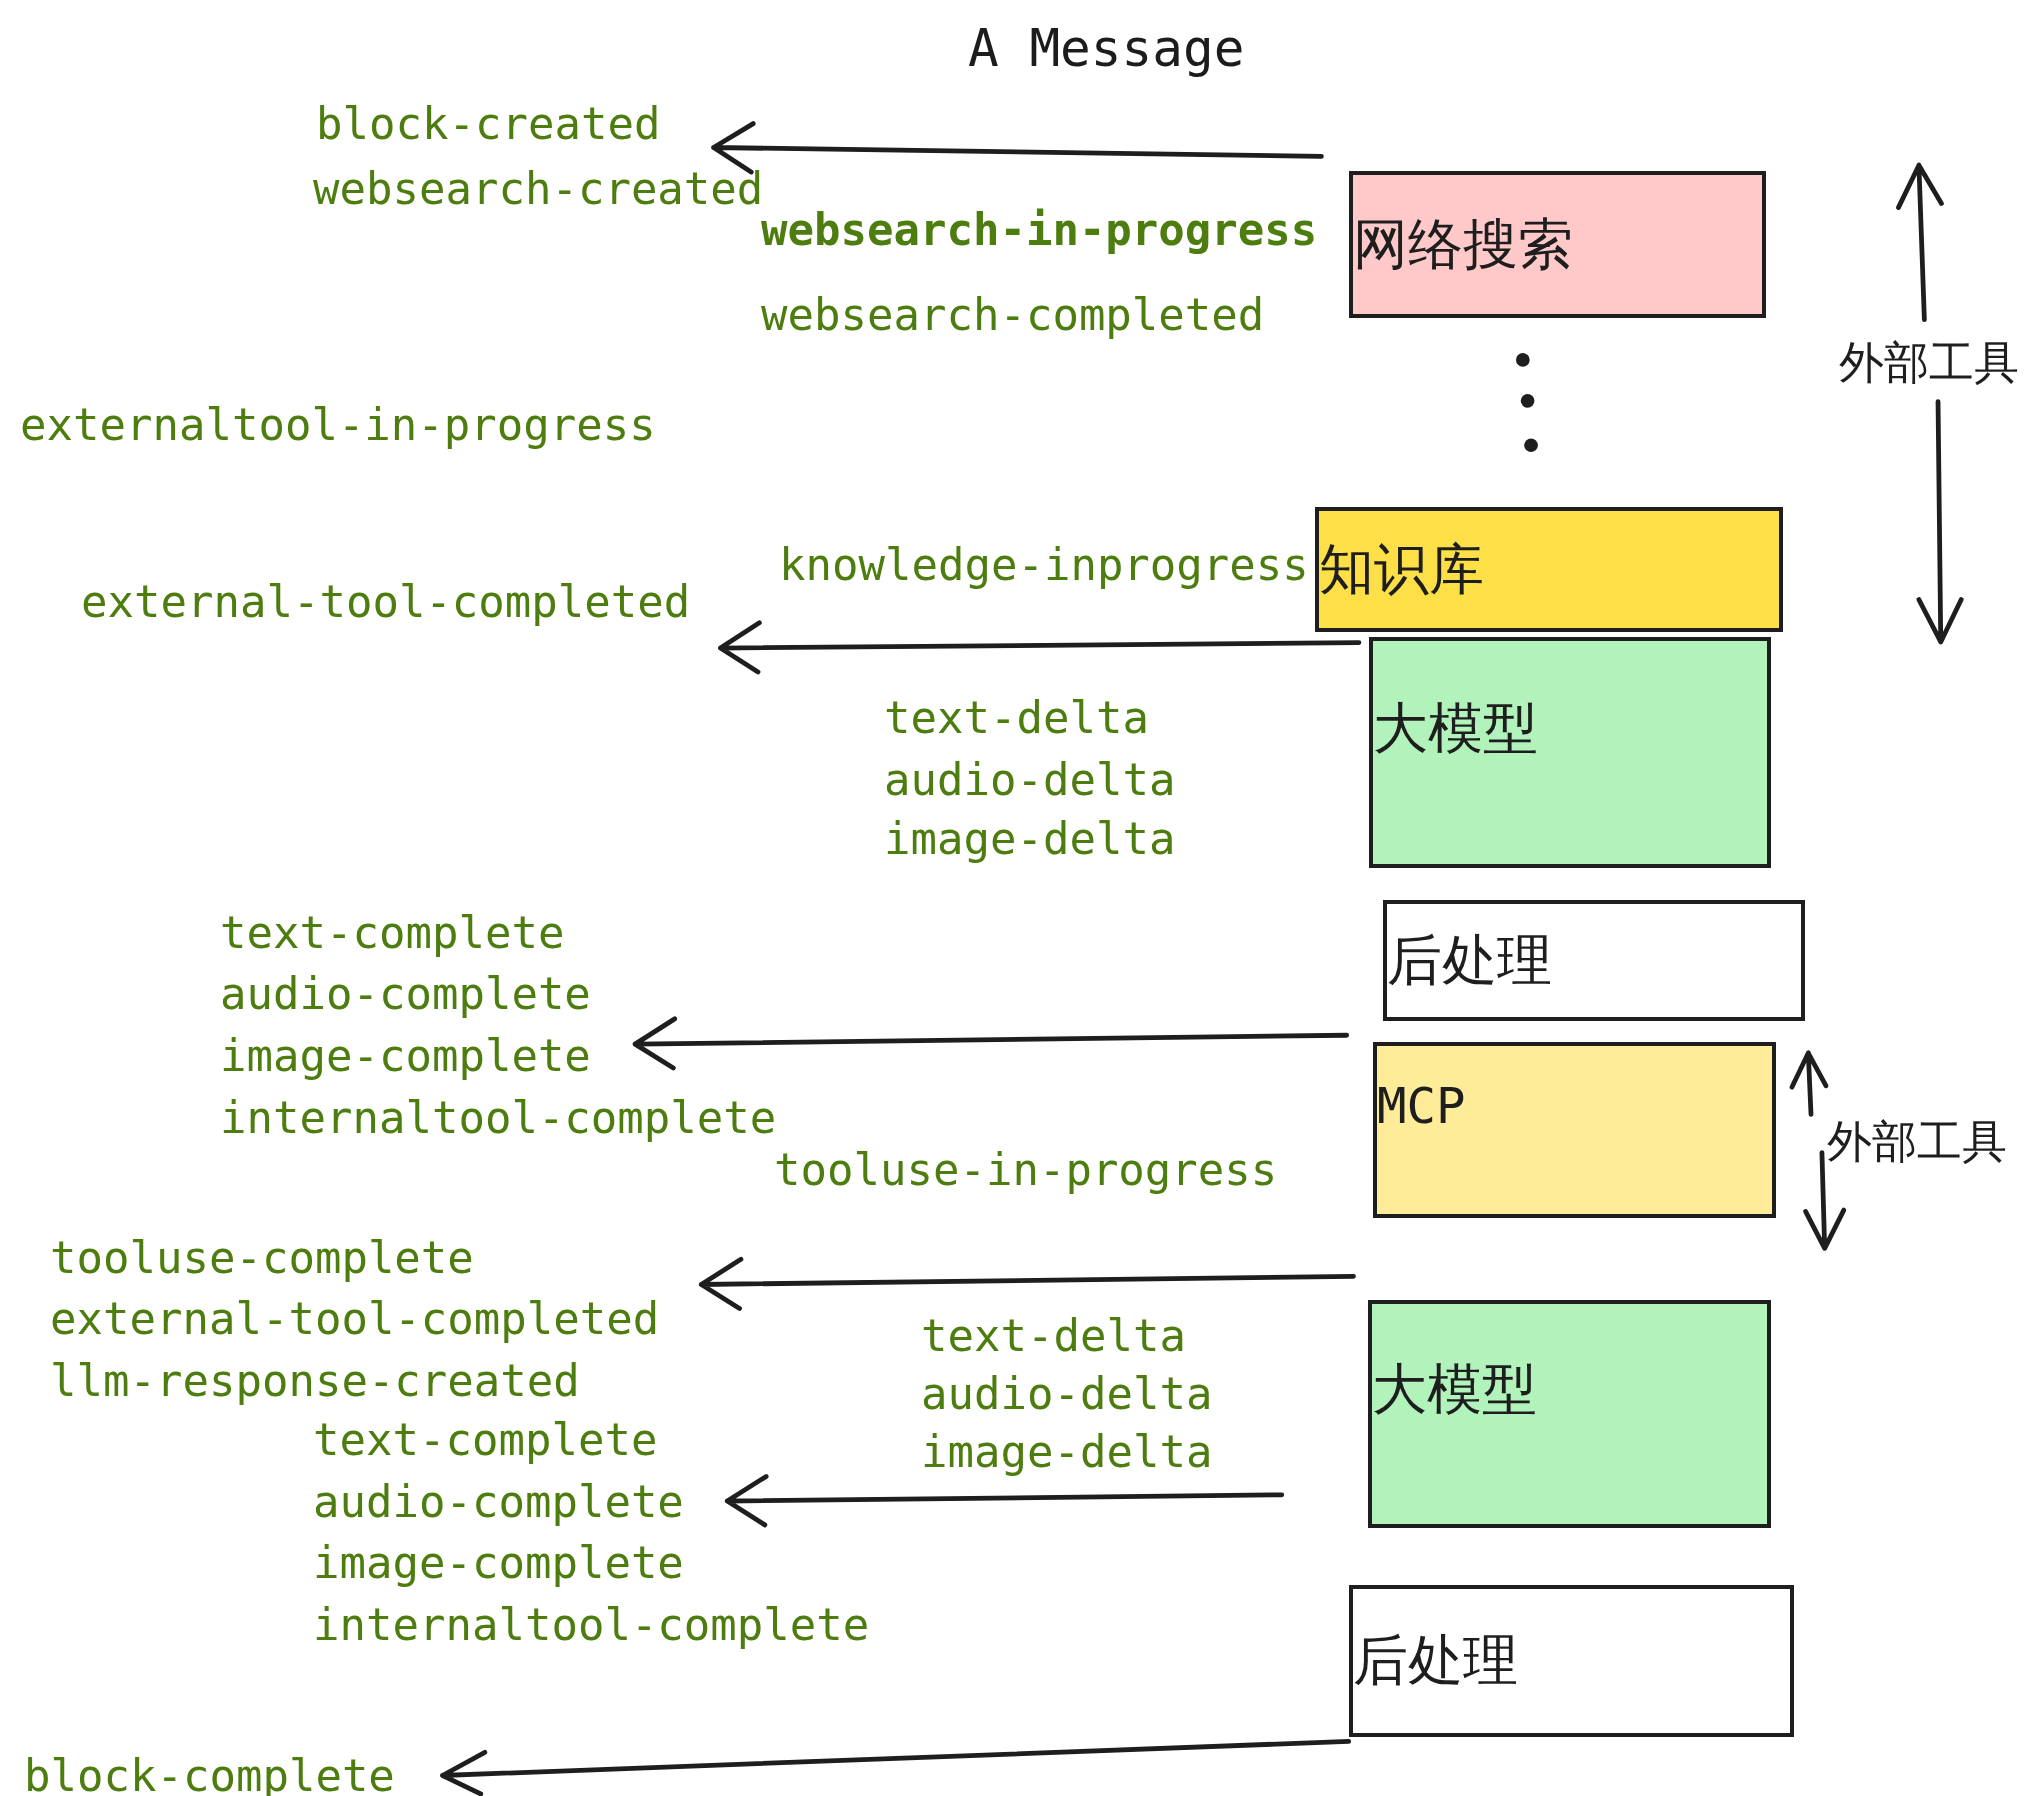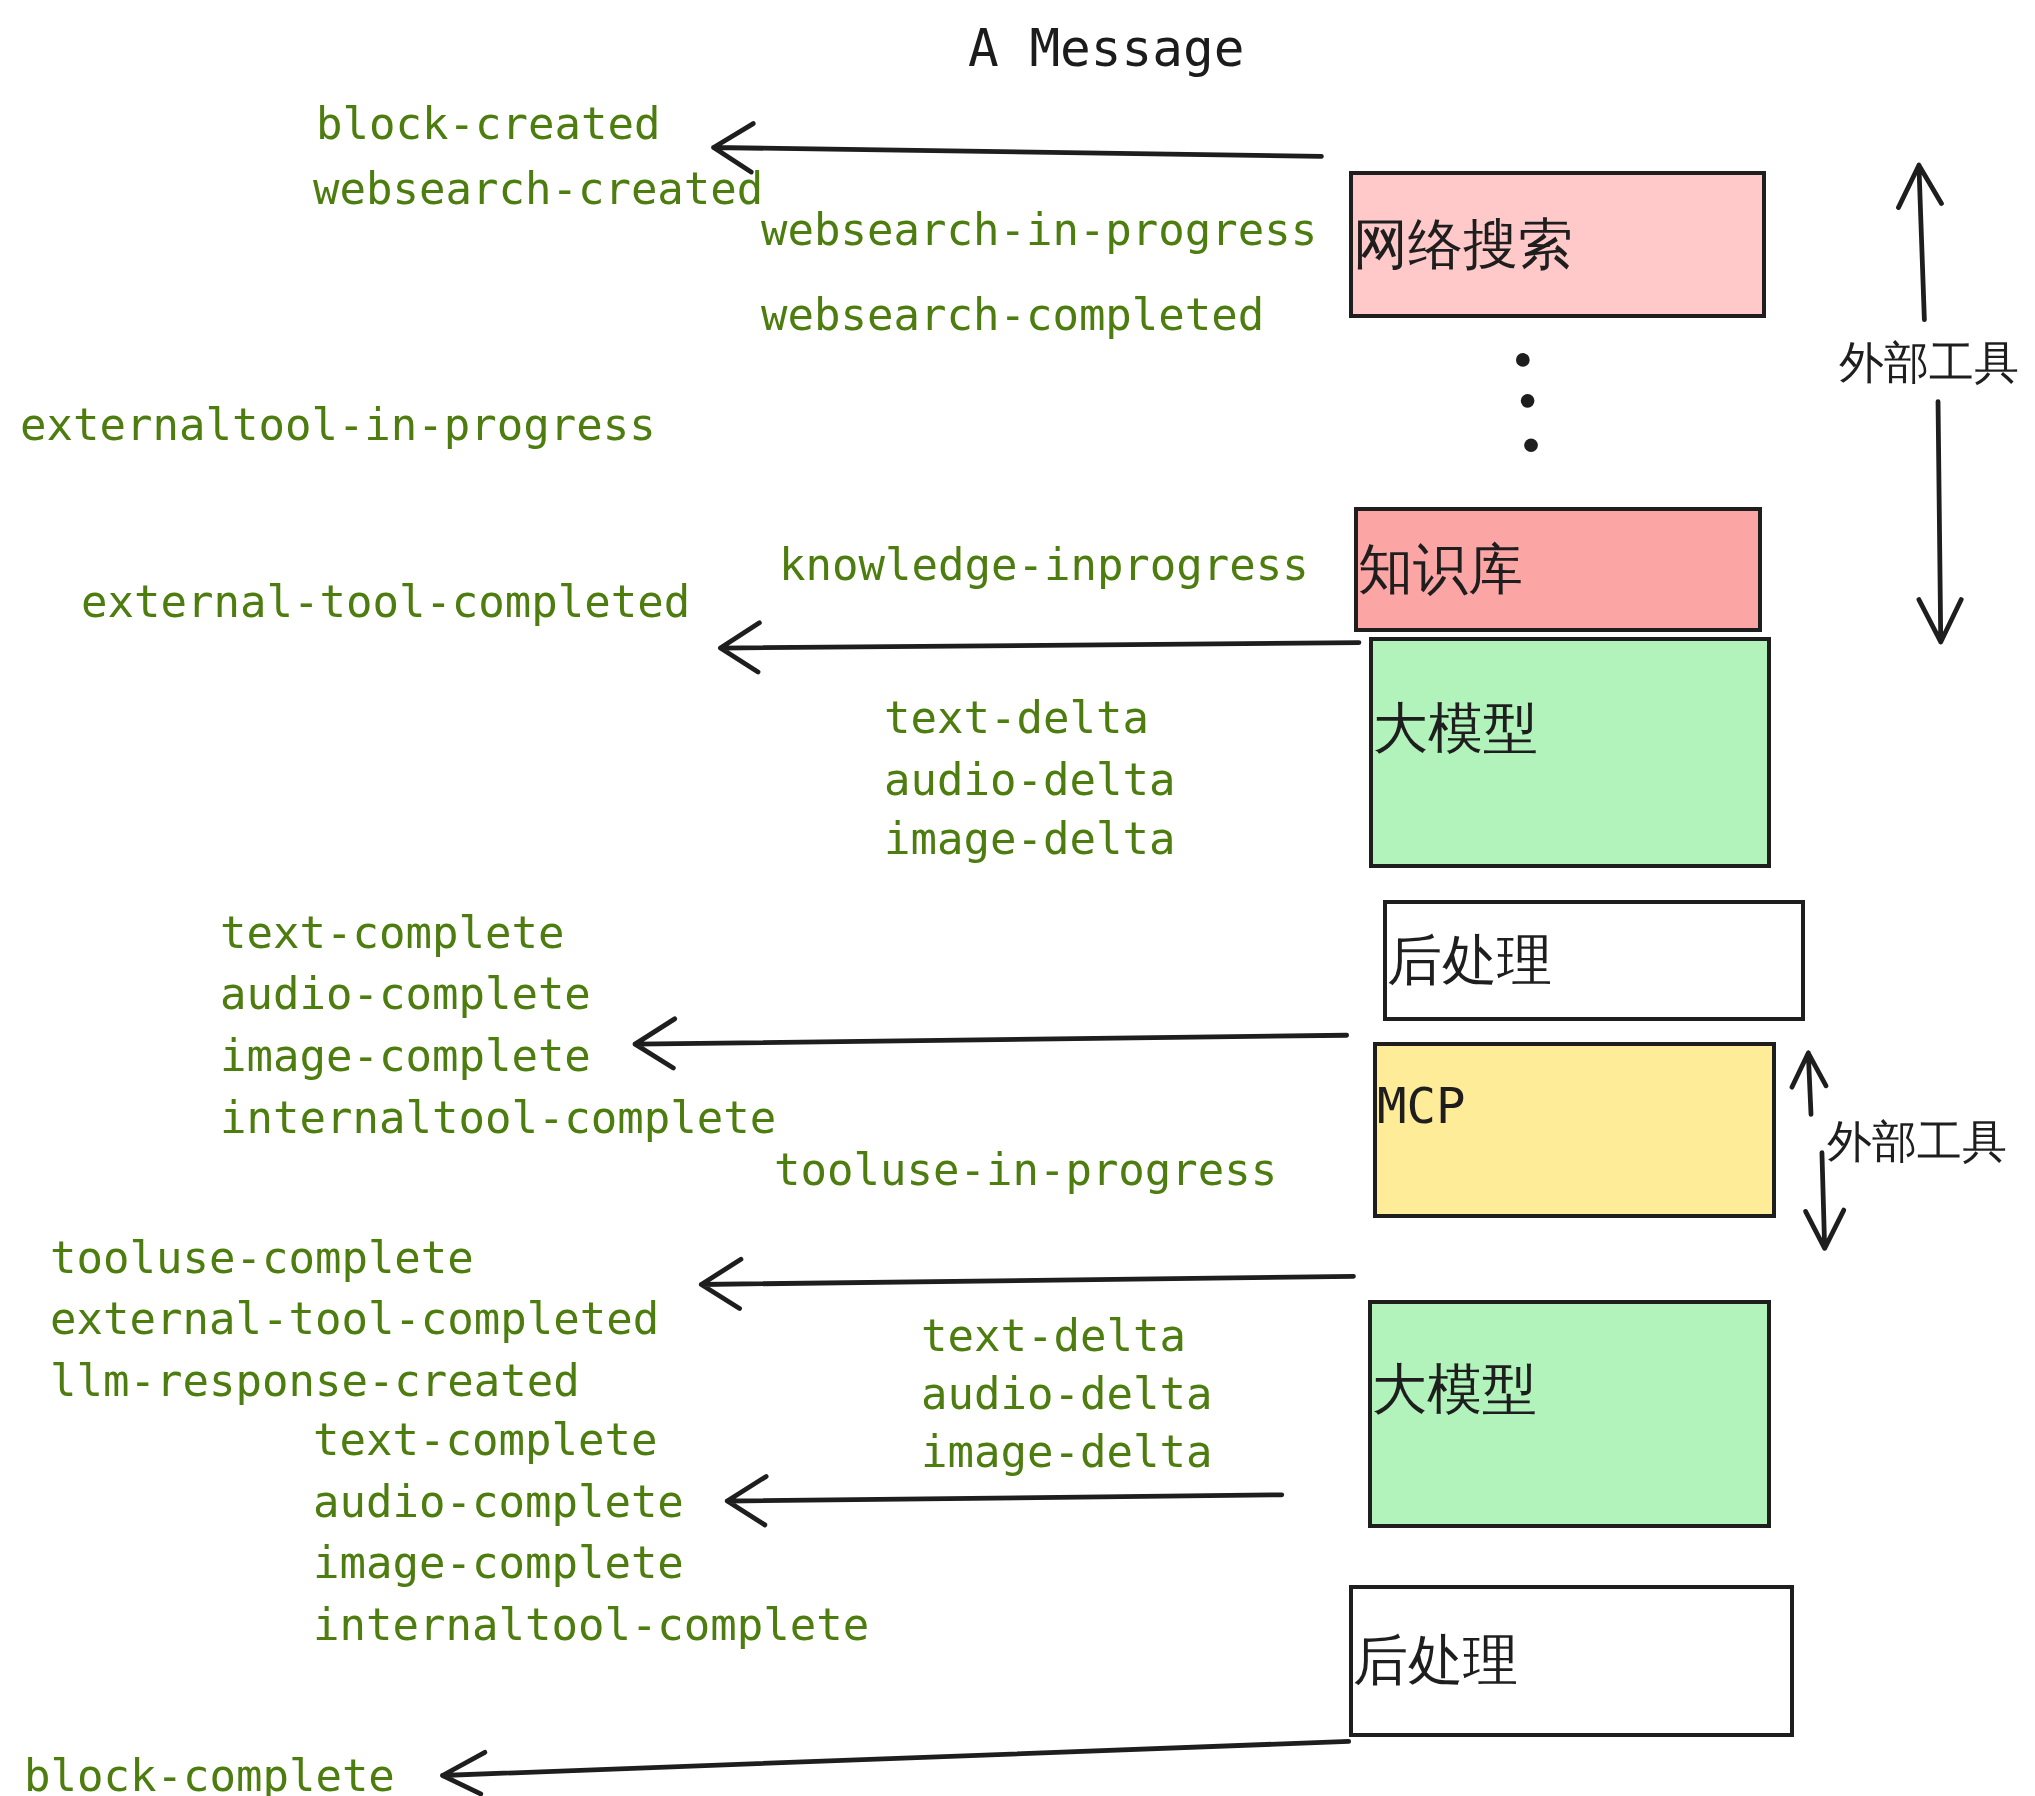--- a/index.html
+++ b/index.html
@@ -65,21 +65,21 @@
 <body>
 
 <div class="canvas">
 
   <div class="title" style="left:968px;top:19px;">A Message</div>
 
   <div class="bx" style="left: 1349px; top: 171px; width: 417px; height: 147px; background: rgb(255, 201, 201);">
     <span>网络搜索</span>
   </div>
 
-  <div class="bx" style="left: 1354px; top: 507px; width: 408px; height: 125px; background: #fca5a5;">
+  <div class="bx" style="left: 1315px; top: 507px; width: 468px; height: 125px; background: #fde047;">
     <span>知识库</span>
   </div>
 
   <div class="bx tall" style="left: 1369px; top: 637px; width: 402px; height: 231px; background: rgb(178, 242, 187);">
     <span>大模型</span>
   </div>
 
   <div class="bx" style="left: 1383px; top: 900px; width: 422px; height: 121px; background: rgb(255, 255, 255);">
     <span>后处理</span>
   </div>
@@ -94,21 +94,21 @@
 
   <div class="bx" style="left: 1349px; top: 1585px; width: 445px; height: 152px; background: rgb(255, 255, 255);">
     <span>后处理</span>
   </div>
 
   <div class="side-label" style="left:1839px;top:333px;">外部工具</div>
   <div class="side-label" style="left:1827px;top:1112px;">外部工具</div>
 
   <div class="ev" style="left:316px;top:101px;">block-created</div>
   <div class="ev" style="left:313px;top:166px;">websearch-created</div>
-  <div class="ev" style="left:761px;top:207px;">websearch-in-progress</div>
+  <div class="ev" style="left:761px;top:207px;font-weight:bold;">websearch-in-progress</div>
   <div class="ev" style="left:761px;top:292px;">websearch-completed</div>
   <div class="ev" style="left:20px;top:402px;">externaltool-in-progress</div>
   <div class="ev" style="left:779px;top:542px;">knowledge-inprogress</div>
   <div class="ev" style="left:81px;top:579px;">external-tool-completed</div>
   <div class="ev" style="left:884px;top:695px;">text-delta</div>
   <div class="ev" style="left:884px;top:757px;">audio-delta</div>
   <div class="ev" style="left:884px;top:816px;">image-delta</div>
   <div class="ev" style="left:220px;top:910px;">text-complete</div>
   <div class="ev" style="left:220px;top:971px;">audio-complete</div>
   <div class="ev" style="left:220px;top:1033px;">image-complete</div>

